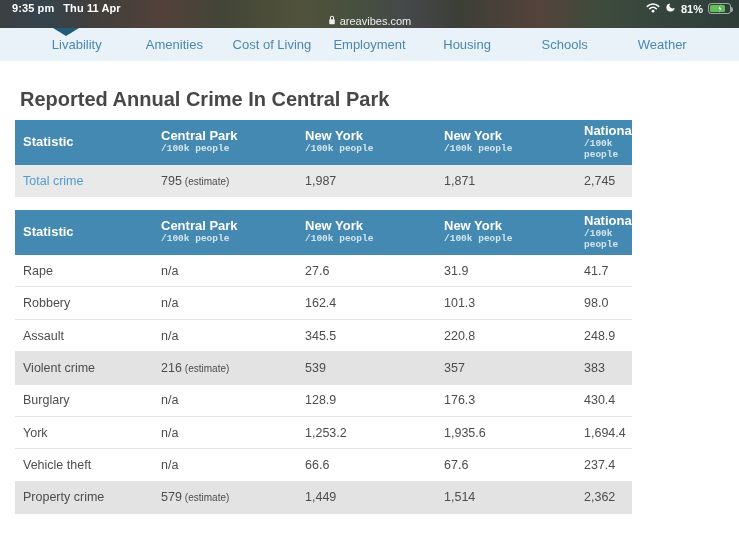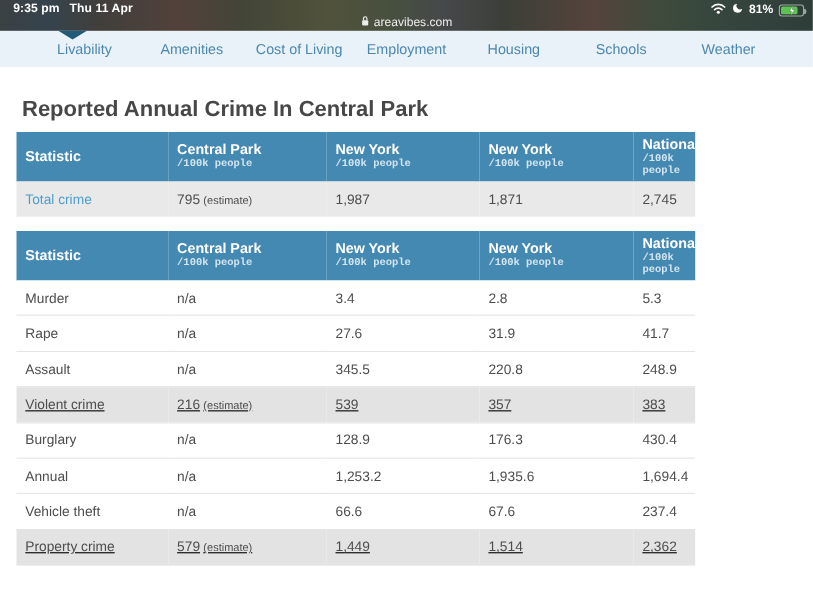--- a/index.html
+++ b/index.html
@@ -53,21 +53,21 @@
   col.c4{width:140px} col.c5{width:auto}
 
   thead th{ background:#4489b1; color:#fff; text-align:left;
     padding:4px 8px 4px 8px; font-size:13px; font-weight:bold; height:33px;
     line-height:1.15; vertical-align:middle; }
   thead th .sub{ display:block; font-size:9.5px; font-weight:bold;
     color:#d4e6f1;font-family:Liberation Mono, monospace; }
 
   tbody td{ padding:0 8px; height:32.4px; color:#4d4d4d; vertical-align:middle; }
   tbody tr{ background:#fff; border-bottom:1px solid #e4e4e4; }
-  tbody tr.hl{ background:#e3e3e3; border-bottom-color:#e3e3e3;text-decoration:underline; }
+  tbody tr.hl{ background:#e3e3e3; border-bottom-color:#e3e3e3; }
   table.summary tbody tr{ background:#e9e9e9; border-bottom:none; }
   table.summary tbody td{ height:32px; }
   .link{ color:#4e9ecd; text-decoration:none; cursor:pointer; }
   .note{ font-size:10px; color:#4d4d4d; margin-left:3px; }
 </style>
 </head>
 <body>
 
 <div class="status-bar">
   <div class="sb-left">
@@ -161,32 +161,32 @@
       <tr>
         <th><span>Statistic</span></th>
         <th><span>Central Park</span><span class="sub">/100k people</span></th>
         <th><span>New York</span><span class="sub">/100k people</span></th>
         <th><span>New York</span><span class="sub">/100k people</span></th>
         <th><span>National</span><span class="sub">/100k people</span></th>
       </tr>
     </thead>
   <tbody id="detail-body">
       <tr>
-        <td>Murder</td>
-        <td>n/a</td>
-        <td>3.4</td>
-        <td>2.8</td>
-        <td>5.3</td>
-      </tr>
-      <tr>
         <td>Rape</td>
         <td>n/a</td>
         <td>27.6</td>
         <td>31.9</td>
         <td>41.7</td>
+      </tr>
+      <tr>
+        <td>Robbery</td>
+        <td>n/a</td>
+        <td>162.4</td>
+        <td>101.3</td>
+        <td>98.0</td>
       </tr>
       <tr>
         <td>Assault</td>
         <td>n/a</td>
         <td>345.5</td>
         <td>220.8</td>
         <td>248.9</td>
       </tr>
       <tr class="hl">
         <td>Violent crime</td>
@@ -196,21 +196,21 @@
         <td>383</td>
       </tr>
       <tr>
         <td>Burglary</td>
         <td>n/a</td>
         <td>128.9</td>
         <td>176.3</td>
         <td>430.4</td>
       </tr>
       <tr>
-        <td>Annual</td>
+        <td>York</td>
         <td>n/a</td>
         <td>1,253.2</td>
         <td>1,935.6</td>
         <td>1,694.4</td>
       </tr>
       <tr>
         <td>Vehicle theft</td>
         <td>n/a</td>
         <td>66.6</td>
         <td>67.6</td>

